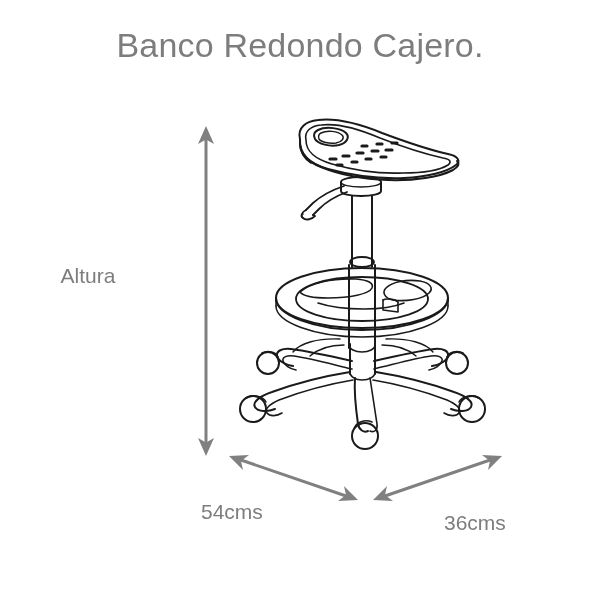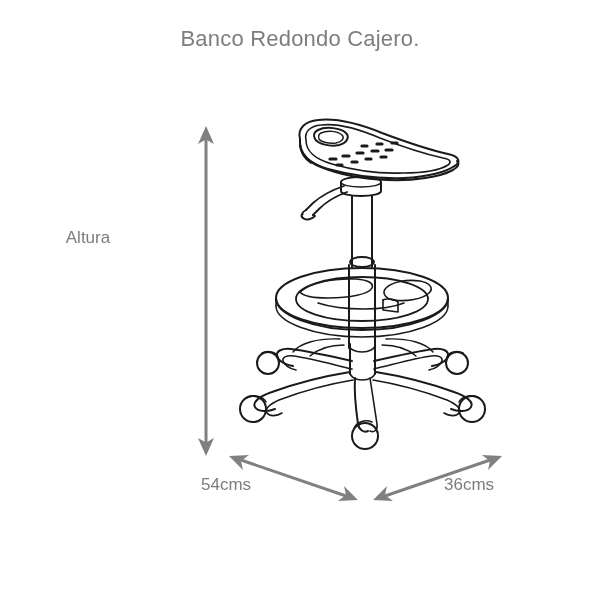--- a/index.html
+++ b/index.html
@@ -17,47 +17,48 @@
     height: 600px;
     background: #ffffff;
     overflow: hidden;
   }
   #page-title {
     position: absolute;
     left: 0;
     top: 26px;
     width: 600px;
     text-align: center;
-    font-size: 22px;
+    font-size: 34px;
     letter-spacing: 0.2px;
     color: #7d7d7d;
     font-family: "Liberation Sans", sans-serif;
     font-weight: 400;
     white-space: nowrap;
   }
   .dim-label {
     position: absolute;
     color: #7d7d7d;
-    font-size: 17px;
+    font-size: 21px;
     font-family: "Liberation Sans", sans-serif;
     font-weight: 400;
     white-space: nowrap;
     line-height: 1.38;
+    margin-top: 36px;
   }
   #height-label {
     left: 0px;
     top: 226px;
     width: 176px;
     text-align: center;
   }
   #height-label .l1 { display: block; }
   #height-label .l2 { display: block; }
   #width-label {
     left: 201px;
-    top: 473px;
+    top: 462px;
   }
   #depth-label {
     left: 444px;
     top: 473px;
   }
   #art-svg, #dim-svg {
     position: absolute;
     left: 0;
     top: 0;
   }

